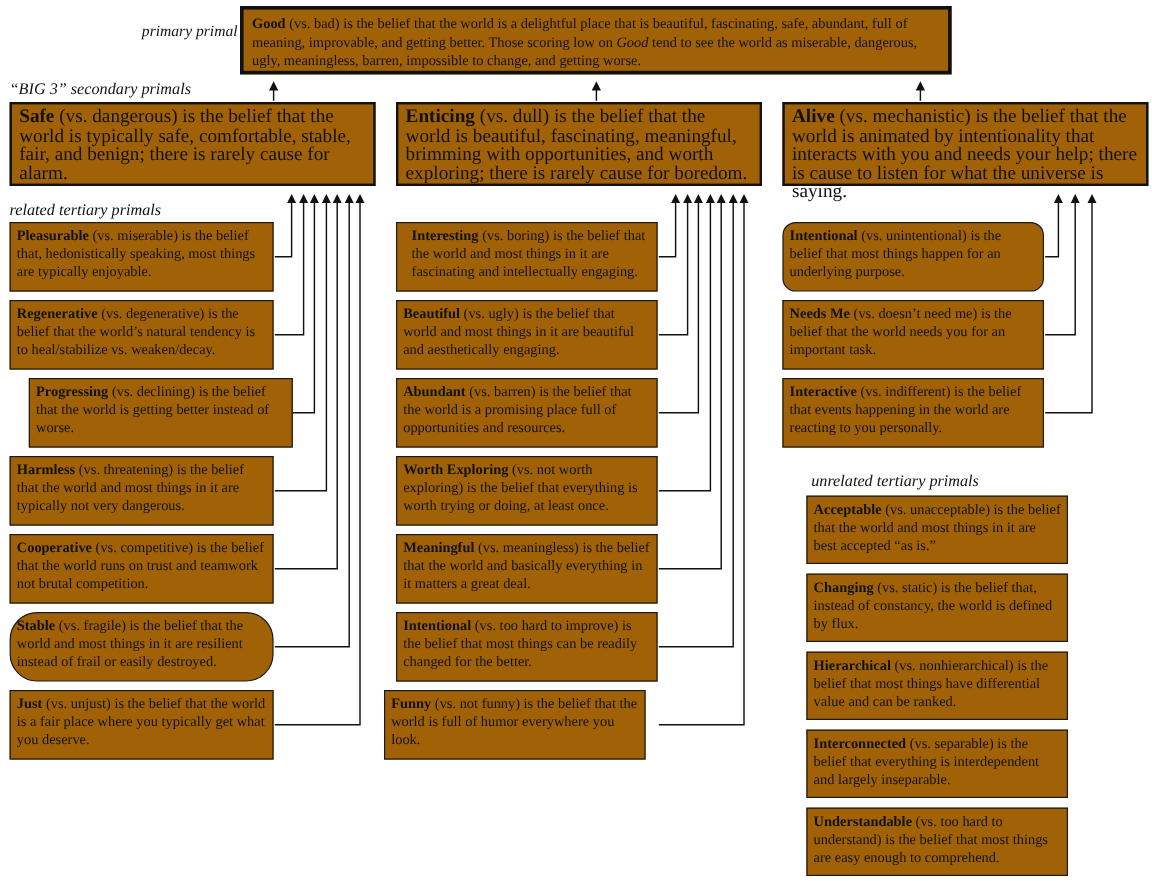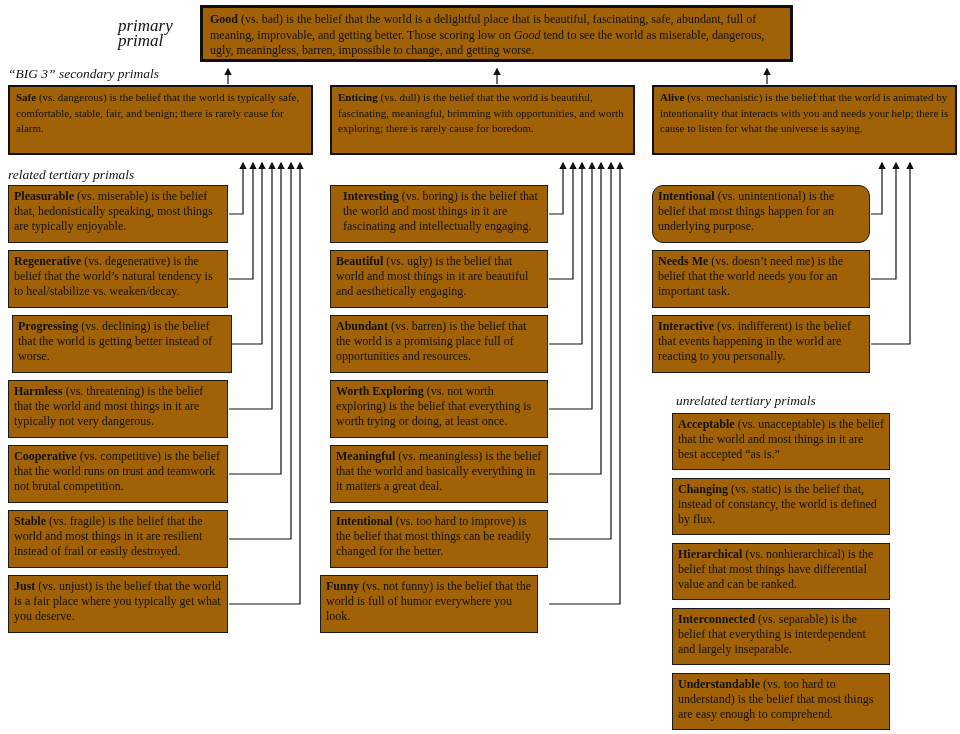--- a/index.html
+++ b/index.html
@@ -10,27 +10,28 @@
   }
   .box{
     position:absolute;box-sizing:border-box;background:#a16207;
     border:1.5px solid #1a1a1a;padding:3px 5px 2px 5px;
     font-size:12px;line-height:15px;
   }
   .box b{font-weight:bold;}
   .primary{
     border:3px solid #111;padding:4px 7px;font-size:12px;line-height:15.5px;
   }
-  .secondary{border:2px solid #111;padding:3px 6px;font-size:11px;line-height:15.5px;}
+  .secondary{border:2px solid #111;padding:3px 6px;font-size:16px;line-height:15.5px;}
   .grouplabel{
     position:absolute;font-style:italic;font-size:13.5px;line-height:15px;
     white-space:nowrap;
   }
   .primarylabel{
-    position:absolute;font-style:italic;font-size:17px;line-height:15px;
+    position:absolute;font-style:italic;font-size:13px;line-height:15px;
+    text-align:right;
   }
   svg.connectors{position:absolute;left:0;top:0;pointer-events:none;}
 </style>
 </head>
 <body>
 
 <div id="canvas">
 
   <svg class="connectors" width="960" height="734" viewBox="0 0 960 734">
     <defs>
@@ -85,30 +86,30 @@
   </div>
 
   <div class="grouplabel" style="left:8px;top:167px;">related tertiary primals</div>
 
   <div class="box" style="left:8px;top:185px;width:220px;height:58px;">
     <b>Pleasurable</b><span> (vs. miserable) is the belief that, hedonistically speaking, most things are typically enjoyable.</span>
   </div>
   <div class="box" style="left:8px;top:250px;width:220px;height:58px;">
     <b>Regenerative</b><span> (vs. degenerative) is the belief that the world’s natural tendency is to heal/stabilize vs. weaken/decay.</span>
   </div>
-  <div class="box" style="left:12px;top:315px;width:220px;height:58px;">
+  <div class="box" style="left:24px;top:315px;width:220px;height:58px;">
     <b>Progressing</b><span> (vs. declining) is the belief that the world is getting better instead of worse.</span>
   </div>
   <div class="box" style="left:8px;top:380px;width:220px;height:58px;">
     <b>Harmless</b><span> (vs. threatening) is the belief that the world and most things in it are typically not very dangerous.</span>
   </div>
   <div class="box" style="left:8px;top:445px;width:220px;height:58px;">
     <b>Cooperative</b><span> (vs. competitive) is the belief that the world runs on trust and teamwork not brutal competition.</span>
   </div>
-  <div class="box" style="left:8px;top:510px;width:220px;height:58px;">
+  <div class="box" style="left:8px;top:510px;width:220px;height:58px;border-radius:23px;">
     <b>Stable</b><span> (vs. fragile) is the belief that the world and most things in it are resilient instead of frail or easily destroyed.</span>
   </div>
   <div class="box" style="left:8px;top:575px;width:220px;height:58px;">
     <b>Just</b><span> (vs. unjust) is the belief that the world is a fair place where you typically get what you deserve.</span>
   </div>
 
   <div class="box" style="left:330px;top:185px;width:218px;height:58px;padding-left:12px;">
     <b>Interesting</b><span> (vs. boring) is the belief that the world and most things in it are fascinating and intellectually engaging.</span>
   </div>
   <div class="box" style="left:330px;top:250px;width:218px;height:58px;">

